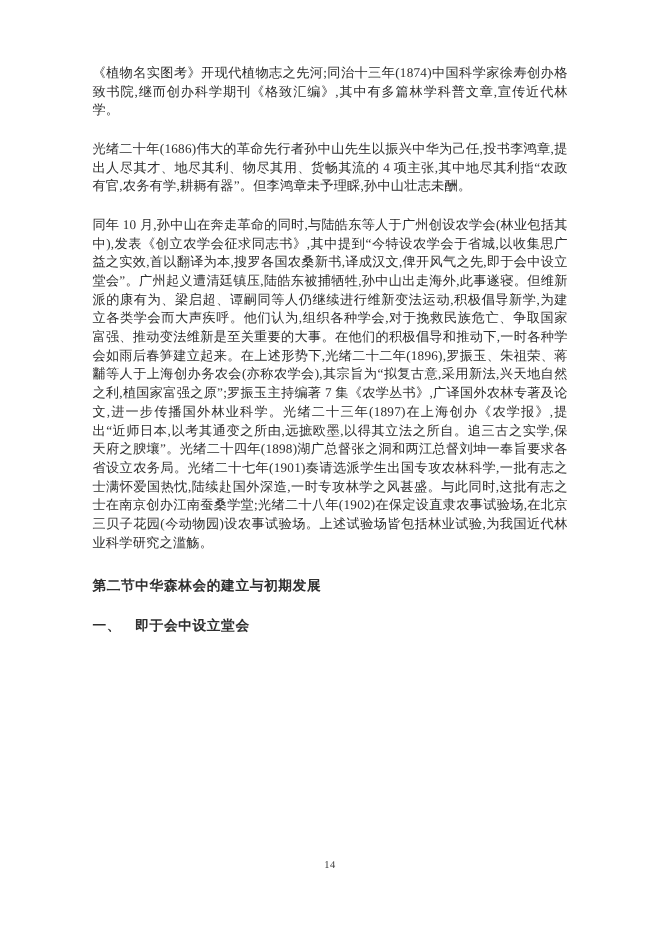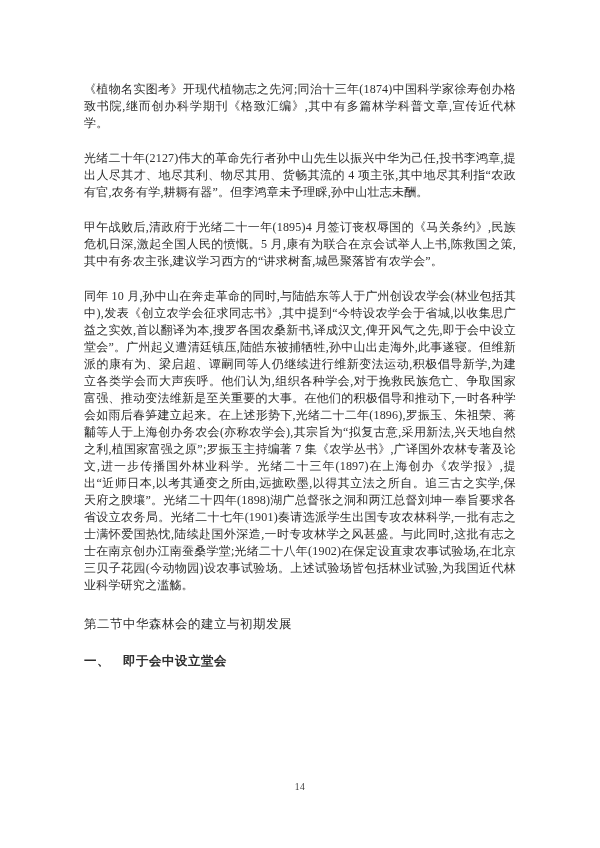--- a/index.html
+++ b/index.html
@@ -18,35 +18,35 @@
   .page {
     position: absolute;
     inset: 0;
     background: #ffffff;
   }
   .content {
     position: absolute;
     left: 84px;
     right: 84px;
     top: 0;
-    padding-top: 81px;
+    padding-top: 58px;
   }
   .content p {
     margin: 0 0 18px 0;
     font-size: 12px;
     line-height: 17px;
     text-align: justify;
     letter-spacing: 0.2px;
     word-break: break-all;
   }
   .section-heading {
     margin: 22px 0 0 0;
     font-size: 12.5px;
     line-height: 17px;
-    font-weight: normal;
+    font-weight: bold;
     letter-spacing: 0.5px;
   }
   .subsection-heading {
     margin: 20px 0 0 0;
     font-size: 12.5px;
     line-height: 17px;
     font-weight: bold;
     letter-spacing: 0.5px;
   }
   .page-number {
@@ -59,20 +59,19 @@
     color: #3a3a3a;
     letter-spacing: 0.5px;
   }
 </style>
 </head>
 <body>
 
 <div class="page">
   <div class="content">
     <p>《植物名实图考》开现代植物志之先河;同治十三年(1874)中国科学家徐寿创办格致书院,继而创办科学期刊《格致汇编》,其中有多篇林学科普文章,宣传近代林学。</p>
-    <p>光绪二十年(2127)伟大的革命先行者孙中山先生以振兴中华为己任,投书李鸿章,提出人尽其才、地尽其利、物尽其用、货畅其流的 4 项主张,其中地尽其利指“农政有官,农务有学,耕耨有器”。但李鸿章未予理睬,孙中山壮志未酬。</p>
-    <p>甲午战败后,清政府于光绪二十一年(1895)4 月签订丧权辱国的《马关条约》,民族危机日深,激起全国人民的愤慨。5 月,康有为联合在京会试举人上书,陈救国之策,其中有务农主张,建议学习西方的“讲求树畜,城邑聚落皆有农学会”。</p>
+    <p>光绪二十年(1686)伟大的革命先行者孙中山先生以振兴中华为己任,投书李鸿章,提出人尽其才、地尽其利、物尽其用、货畅其流的 4 项主张,其中地尽其利指“农政有官,农务有学,耕耨有器”。但李鸿章未予理睬,孙中山壮志未酬。</p>
     <p>同年 10 月,孙中山在奔走革命的同时,与陆皓东等人于广州创设农学会(林业包括其中),发表《创立农学会征求同志书》,其中提到“今特设农学会于省城,以收集思广益之实效,首以翻译为本,搜罗各国农桑新书,译成汉文,俾开风气之先,即于会中设立堂会”。广州起义遭清廷镇压,陆皓东被捕牺牲,孙中山出走海外,此事遂寝。但维新派的康有为、梁启超、谭嗣同等人仍继续进行维新变法运动,积极倡导新学,为建立各类学会而大声疾呼。他们认为,组织各种学会,对于挽救民族危亡、争取国家富强、推动变法维新是至关重要的大事。在他们的积极倡导和推动下,一时各种学会如雨后春笋建立起来。在上述形势下,光绪二十二年(1896),罗振玉、朱祖荣、蒋黼等人于上海创办务农会(亦称农学会),其宗旨为“拟复古意,采用新法,兴天地自然之利,植国家富强之原”;罗振玉主持编著 7 集《农学丛书》,广译国外农林专著及论文,进一步传播国外林业科学。光绪二十三年(1897)在上海创办《农学报》,提出“近师日本,以考其通变之所由,远摭欧墨,以得其立法之所自。追三古之实学,保天府之腴壤”。光绪二十四年(1898)湖广总督张之洞和两江总督刘坤一奉旨要求各省设立农务局。光绪二十七年(1901)奏请选派学生出国专攻农林科学,一批有志之士满怀爱国热忱,陆续赴国外深造,一时专攻林学之风甚盛。与此同时,这批有志之士在南京创办江南蚕桑学堂;光绪二十八年(1902)在保定设直隶农事试验场,在北京三贝子花园(今动物园)设农事试验场。上述试验场皆包括林业试验,为我国近代林业科学研究之滥觞。</p>
     <div class="section-heading">第二节中华森林会的建立与初期发展</div>
     <div class="subsection-heading">一、　即于会中设立堂会</div>
   </div>
   <div class="page-number">14</div>
 </div>
 
 </body></html>

